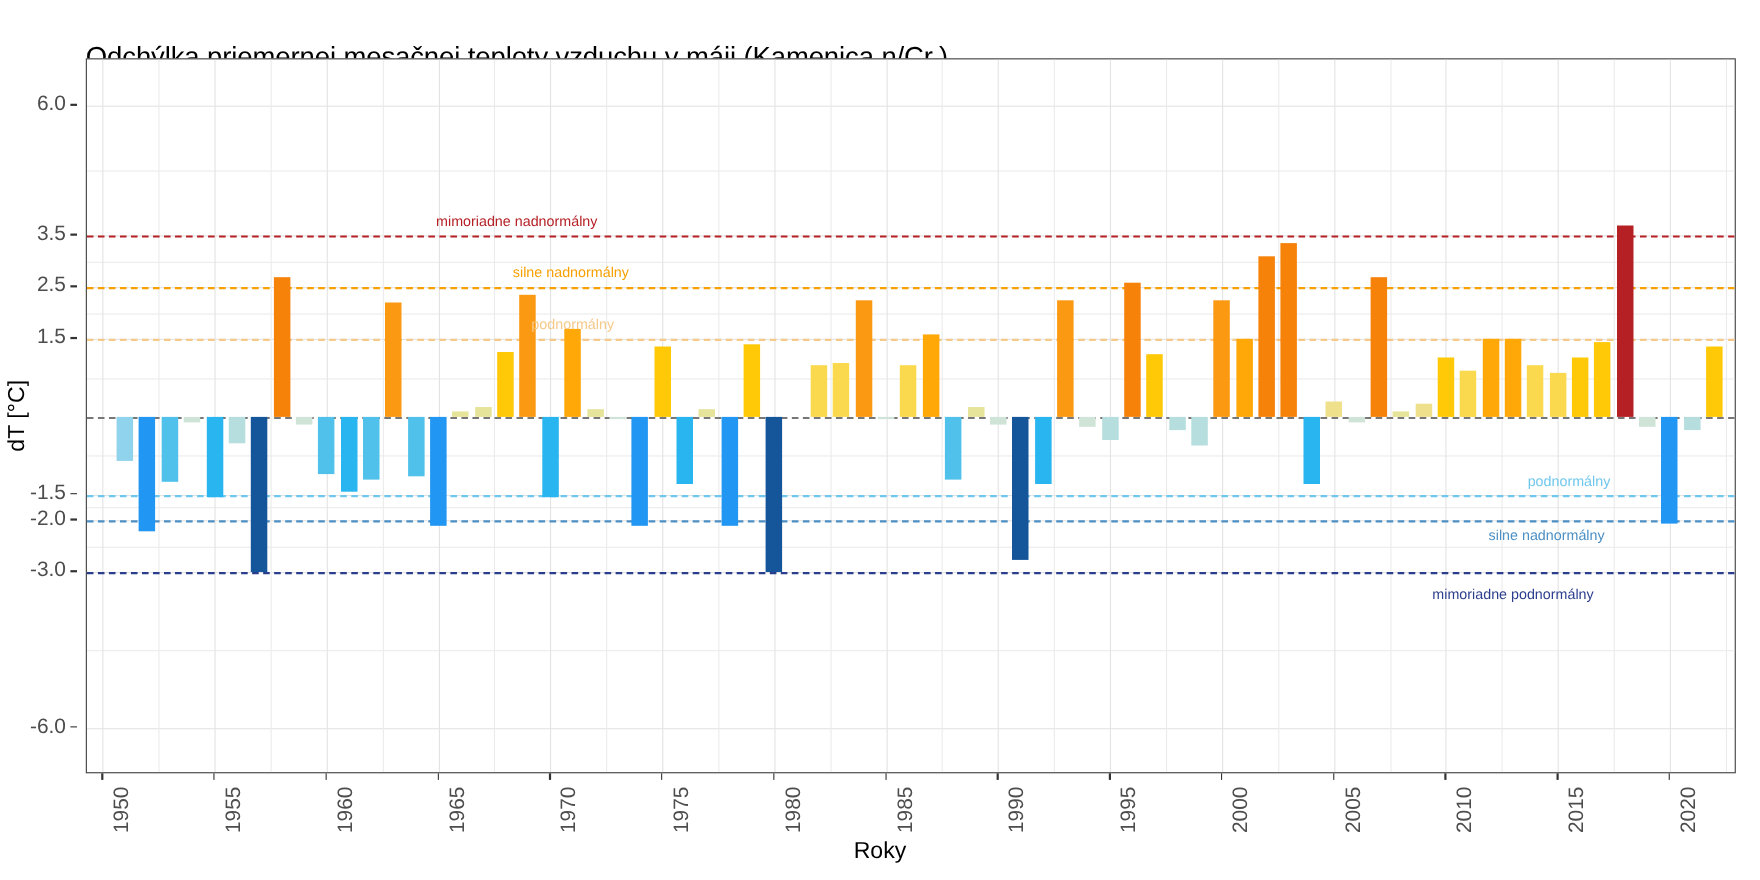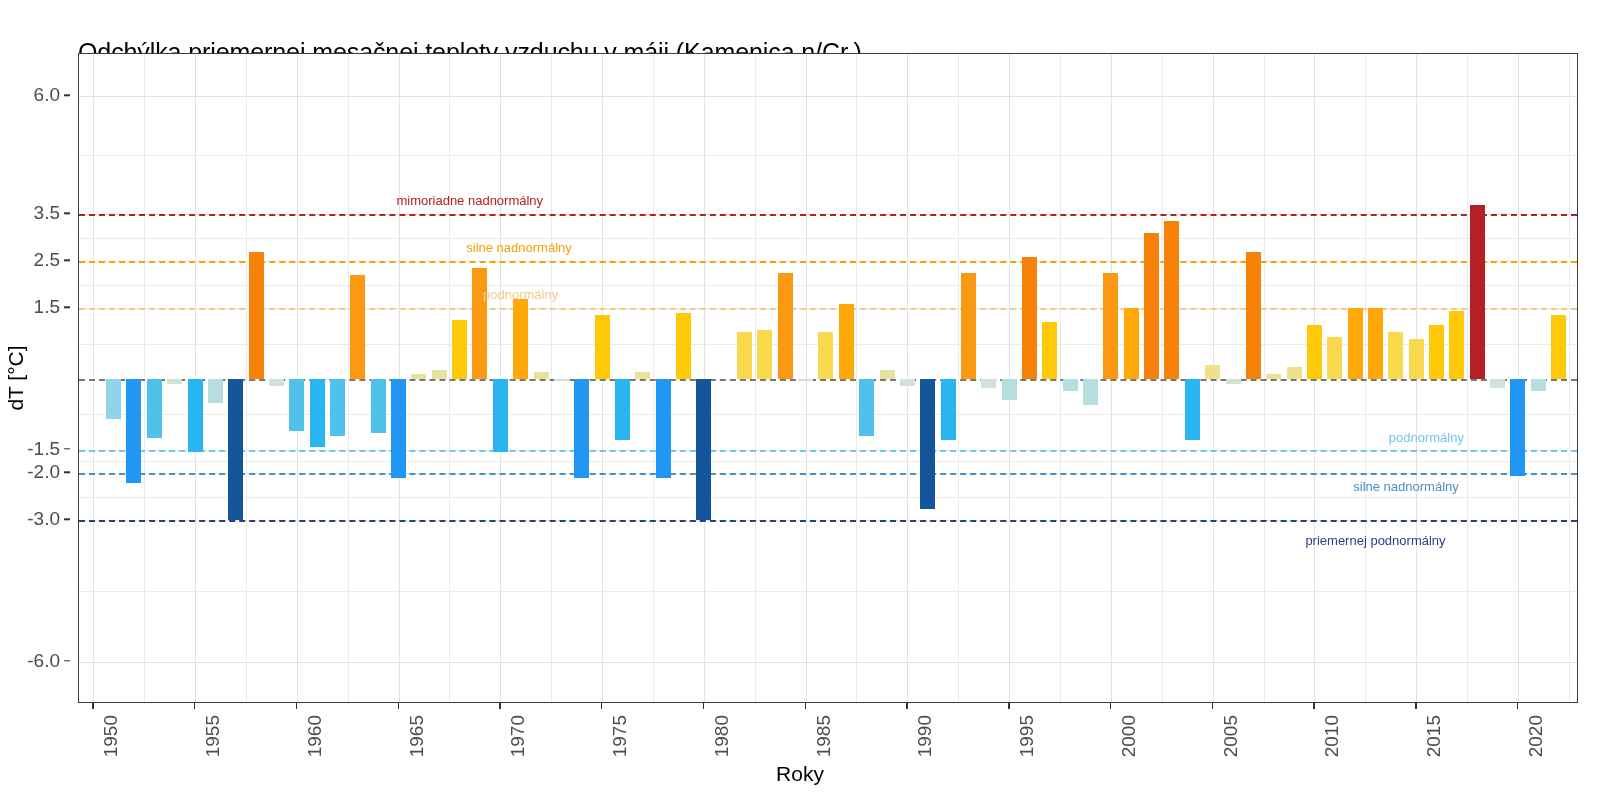--- a/index.html
+++ b/index.html
@@ -215,21 +215,21 @@
         <div class="bar" style="left: 1431.44px; width: 15px; top: 325px; height: 96.558px; background: rgb(33, 150, 243);"></div>
         <div class="bar" style="left: 1451.79px; width: 15px; top: 325px; height: 11.7754px; background: rgb(182, 222, 222);"></div>
         <div class="bar" style="left: 1472.15px; width: 15px; top: 261.413px; height: 63.587px; background: rgb(255, 201, 7);"></div>
       </div>
     <div id="annot-layer">
         <div class="annot" style="color: rgb(181, 32, 37); left: 390.773px; top: 139.145px; transform: translateX(-50%);">mimoriadne nadnormálny</div>
         <div class="annot" style="color: rgb(247, 160, 0); left: 440px; top: 186.246px; transform: translateX(-50%);">silne nadnormálny</div>
         <div class="annot" style="color: rgb(245, 201, 138); left: 441.655px; top: 233.348px; transform: translateX(-50%);">podnormálny</div>
         <div class="annot" style="color: rgb(111, 199, 237); left: 1347.35px; top: 375.652px; transform: translateX(-50%);">podnormálny</div>
         <div class="annot" style="color: rgb(76, 143, 196); left: 1327px; top: 425.203px; transform: translateX(-50%);">silne nadnormálny</div>
-        <div class="annot" style="color: rgb(43, 62, 142); left: 1296.47px; top: 479.304px; transform: translateX(-50%);">priemernej podnormálny</div>
+        <div class="annot" style="color: rgb(43, 62, 142); left: 1296.47px; top: 479.304px; transform: translateX(-50%);">mimoriadne podnormálny</div>
       </div>
   </div>
 
   <div id="yticks">
       <div class="ytick-mark" style="top: 42.3913px;"></div>
       <div class="ytick-label" style="top: 42.3913px;">6.0</div>
       <div class="ytick-mark" style="top: 160.145px;"></div>
       <div class="ytick-label" style="top: 160.145px;">3.5</div>
       <div class="ytick-mark" style="top: 207.246px;"></div>
       <div class="ytick-label" style="top: 207.246px;">2.5</div>

